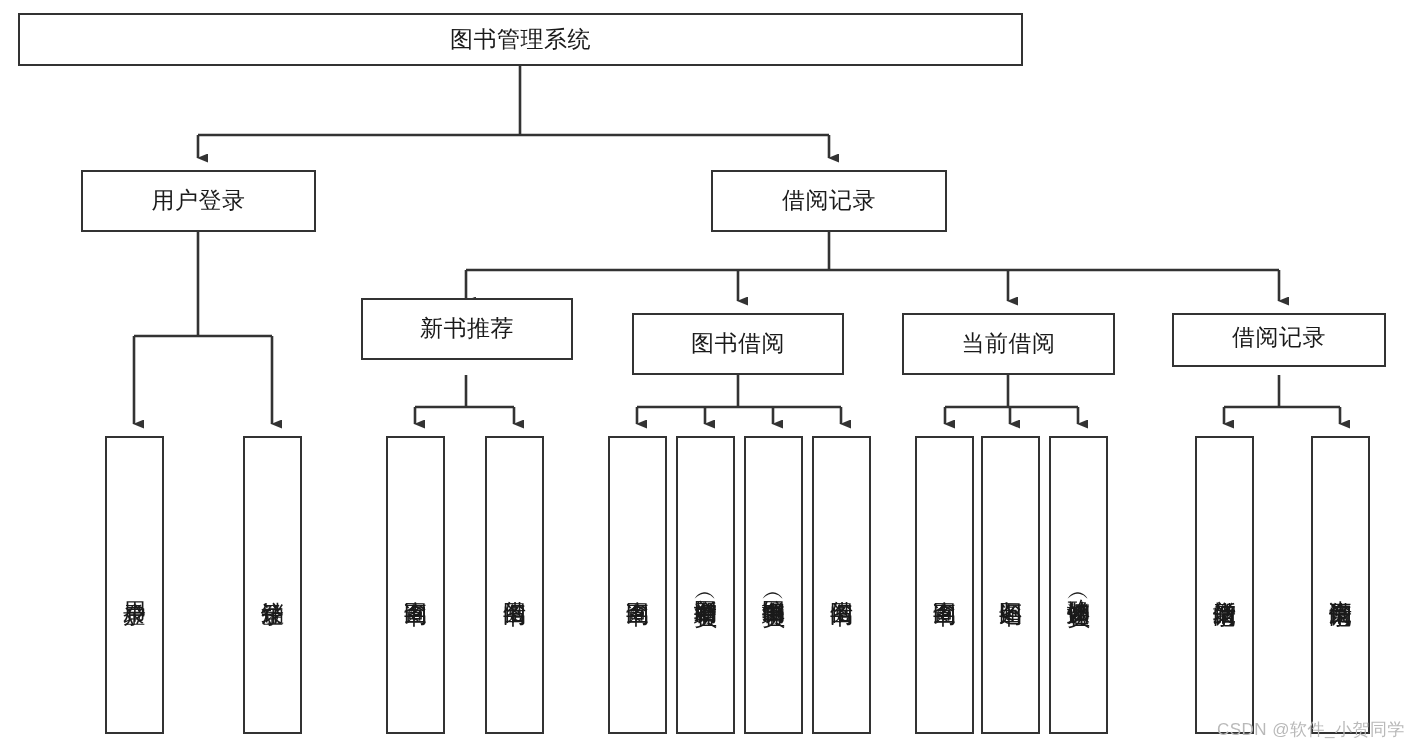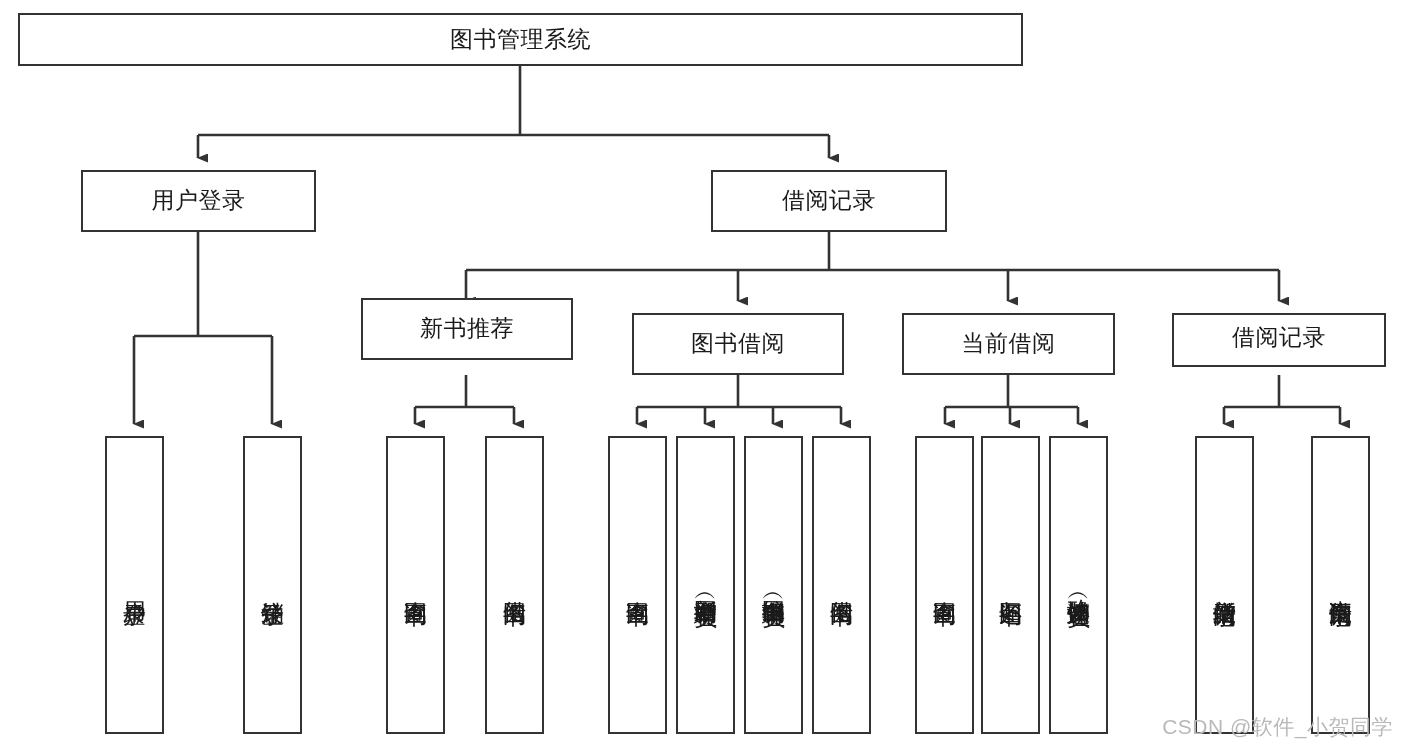--- a/index.html
+++ b/index.html
@@ -50,23 +50,23 @@
     letter-spacing: 1px;
     padding: 6px 0;
     text-align: center;
     white-space: nowrap;
   }
   .node.vert > span {
     display: block;
   }
   #watermark {
     position: absolute;
-    right: 12px;
+    right: 0;
     bottom: 6px;
-    font-size: 21px;
+    font-size: 17px;
     color: #b9b9b9;
     z-index: 5;
     white-space: nowrap;
     letter-spacing: 0.5px;
   }
 </style>
 </head>
 <body>
 
 <div id="diagram-root">

